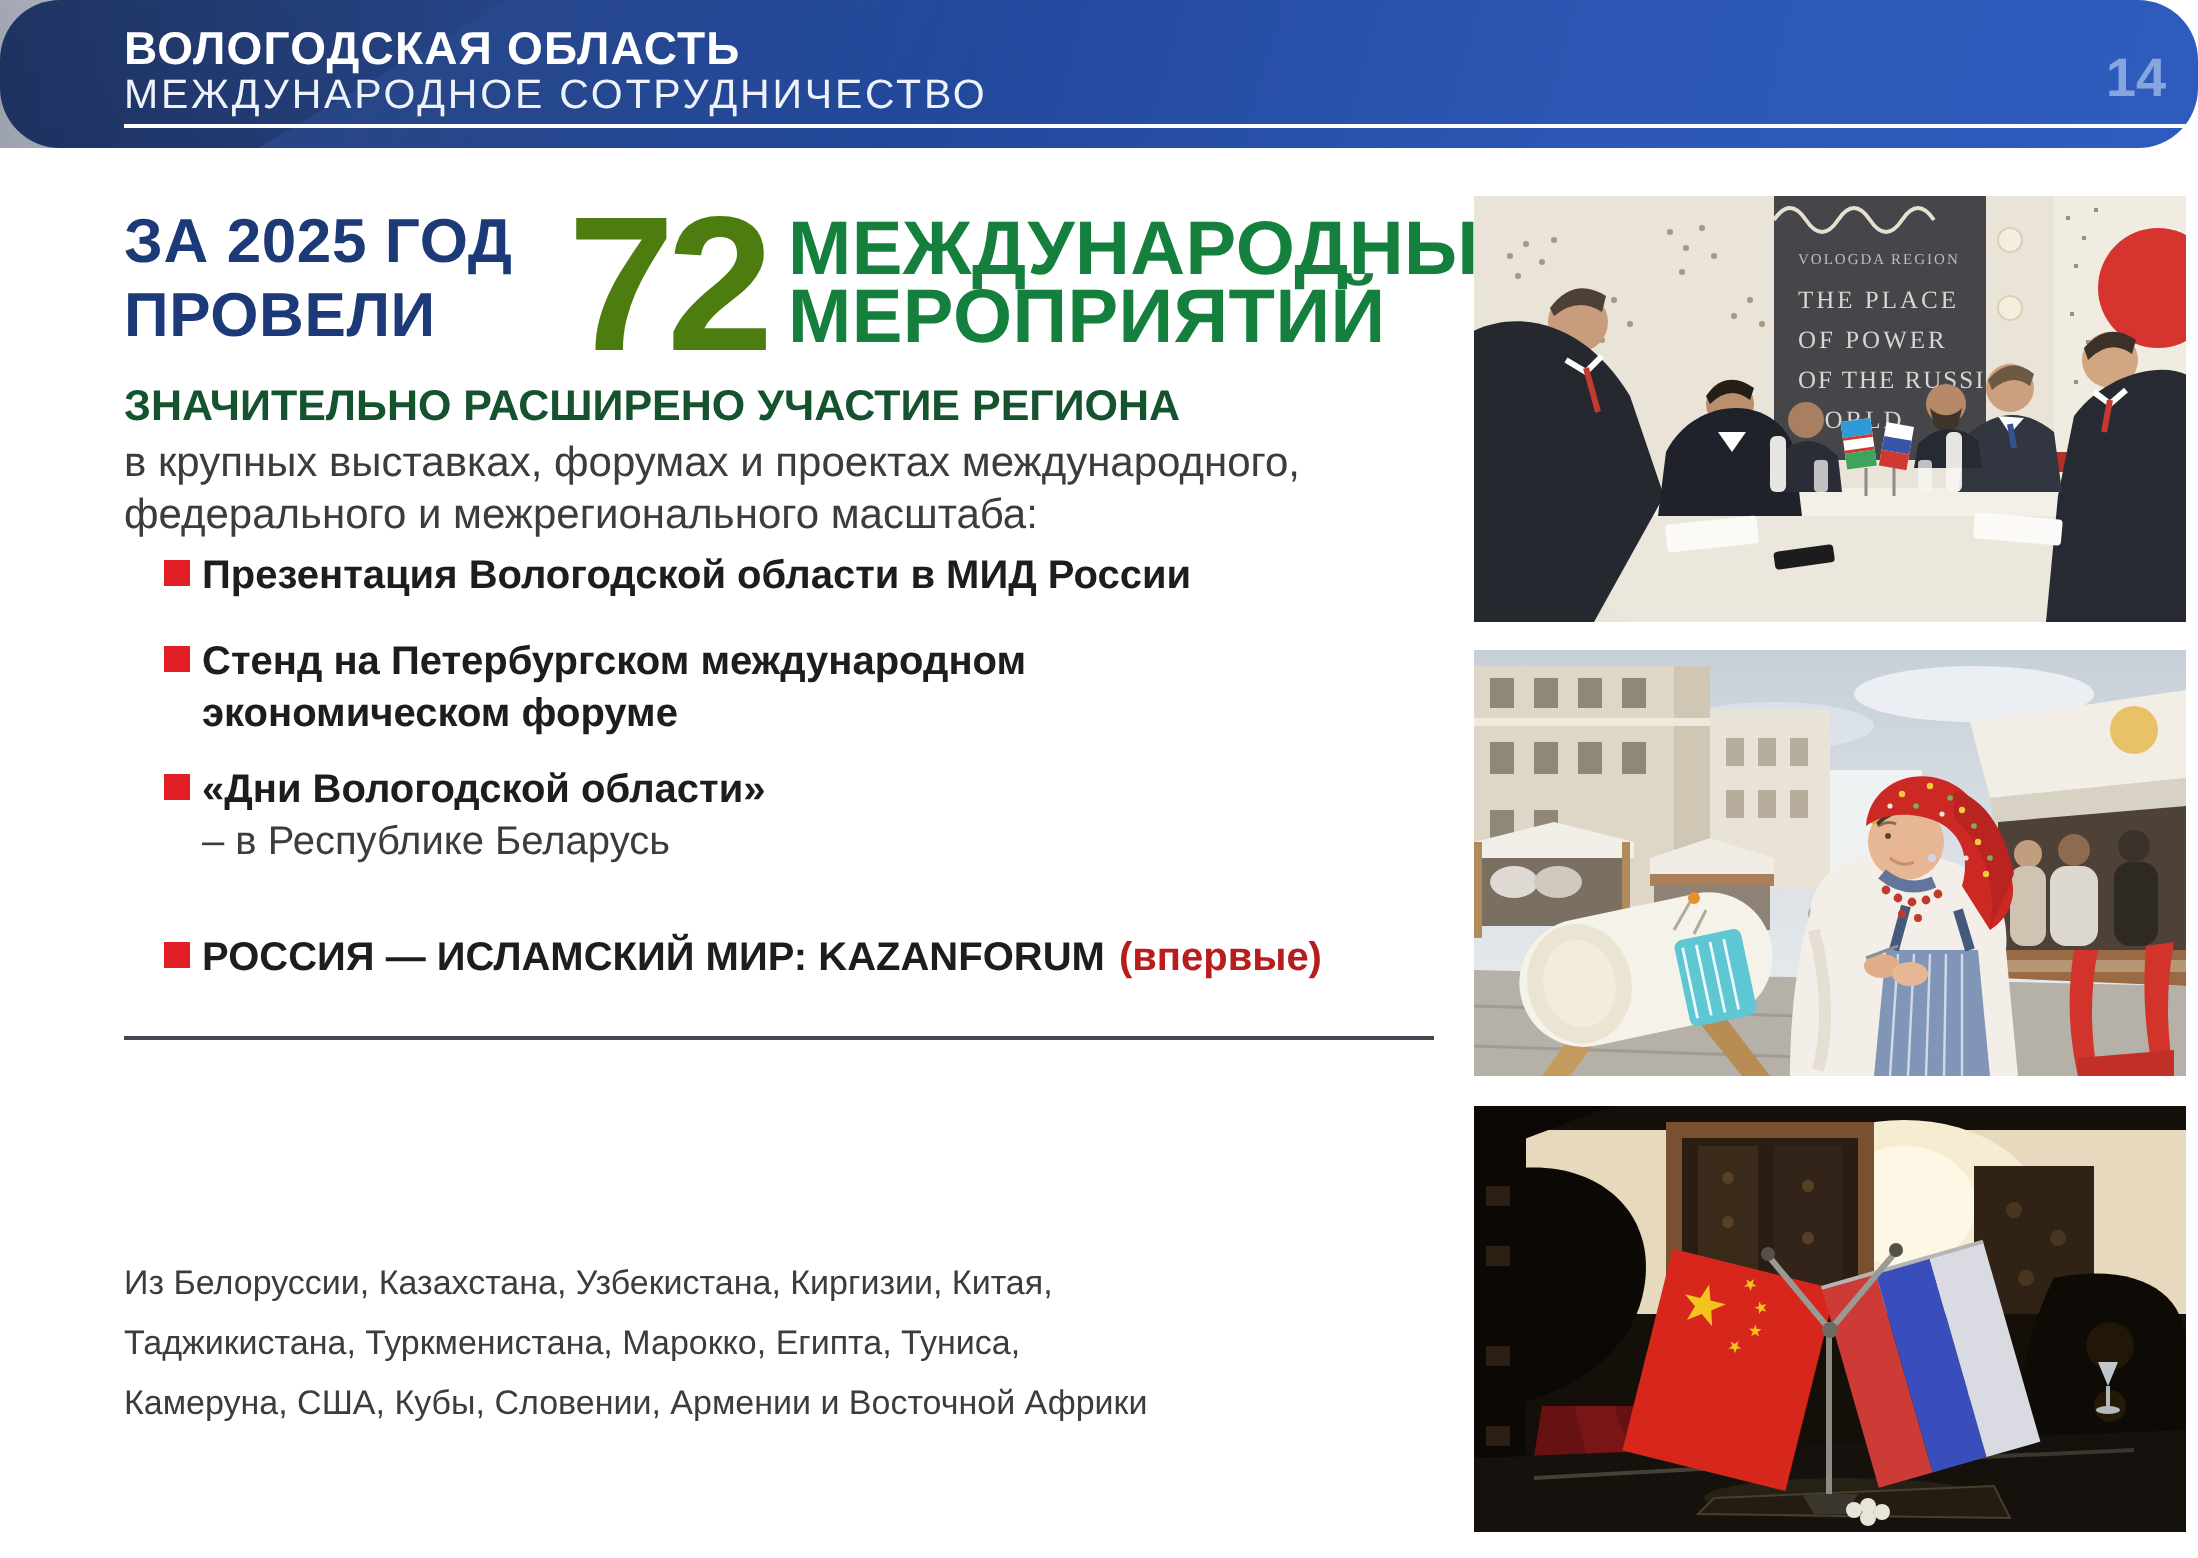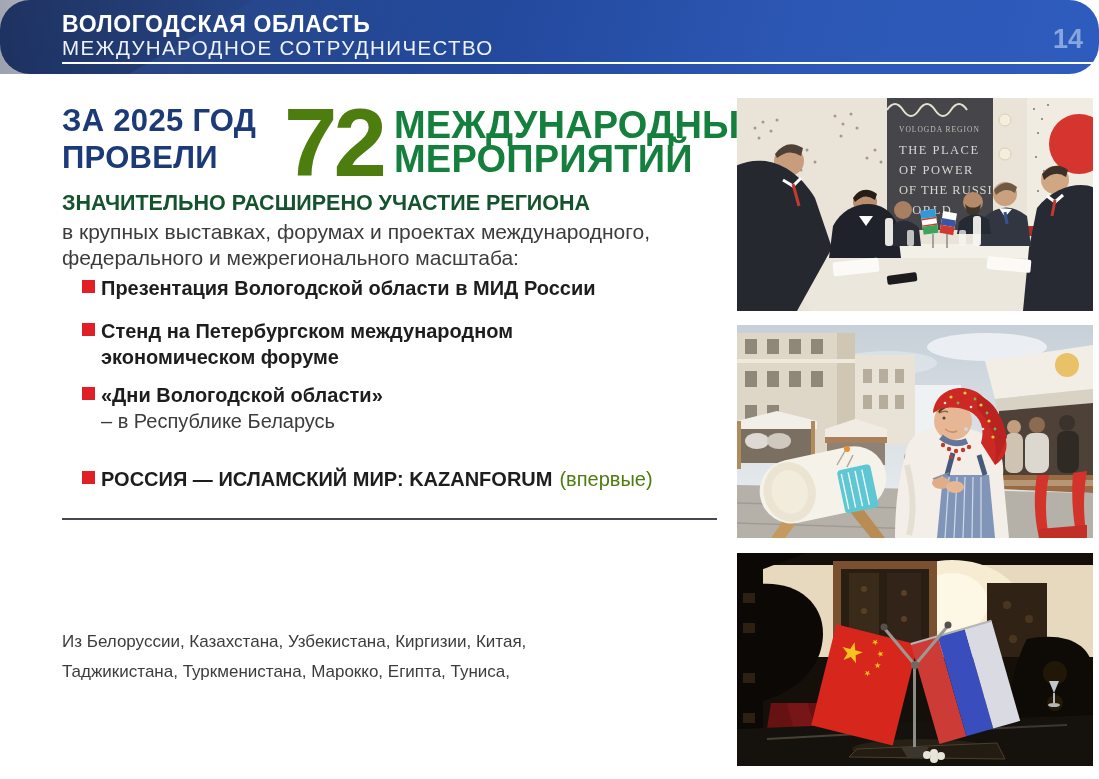--- a/index.html
+++ b/index.html
@@ -39,21 +39,21 @@
   .lead-heading{color:#14532d;font-weight:800;font-size:21.5px;line-height:26px;margin-bottom:3px;}
   .lead-line{color:#3c3c3c;font-size:21px;line-height:25.5px;}
 
   
   .bullet{position:absolute;left:62px;display:flex;gap:6px;align-items:flex-start;margin-left:20px;}
   .sq{width:13px;height:13px;background:#e21e26;margin-top:5px;flex:none;}
   .btext{font-size:20px;font-weight:700;color:#1d1d1d;line-height:26px;max-width:500px;}
   .nowrap{white-space:nowrap;max-width:none;}
   .sub{font-size:20px;font-weight:400;color:#3c3c3c;line-height:27px;white-space:nowrap;}
   .sub:first-of-type{margin-top:3px;}
-  .suffix{font-weight:400;margin-left:7px;color:#4d7c0f;}
+  .suffix{font-weight:700;margin-left:7px;color:#b91c1c;}
 
   .divider{position:absolute;left:62px;top:518px;width:655px;height:2px;background:#4a4550;}
 
   
   .countries{position:absolute;left:62px;top:627px;}
   .countries div{font-size:17px;color:#3c3c3c;line-height:30px;white-space:nowrap;}
 
   
   .photo{position:absolute;left:737px;width:356px;height:213px;overflow:hidden;background:#ddd;}
   #photo-meeting{top:98px;}
@@ -116,20 +116,21 @@
       <span>РОССИЯ — ИСЛАМСКИЙ МИР: KAZANFORUM</span><span class="suffix">(впервые)</span>
     </div>
   </div>
 
   <div class="divider"></div>
 
 
   <div class="countries">
     <div>Из Белоруссии, Казахстана, Узбекистана, Киргизии, Китая,</div>
     <div>Таджикистана, Туркменистана, Марокко, Египта, Туниса,</div>
+    <div>Камеруна, США, Кубы, Словении, Армении и Восточной Африки</div>
   </div>
 
   <div class="photo" id="photo-meeting">
     <svg viewBox="0 0 356 213">
       <rect width="356" height="213" fill="#eae4d8"></rect>
       <g fill="#6a5c4d" opacity="0.55">
         <circle cx="18" cy="30" r="1.5"></circle>
           <circle cx="26" cy="24" r="1.5"></circle>
           <circle cx="34" cy="33" r="1.5"></circle>
         <circle cx="22" cy="40" r="1.5"></circle>

